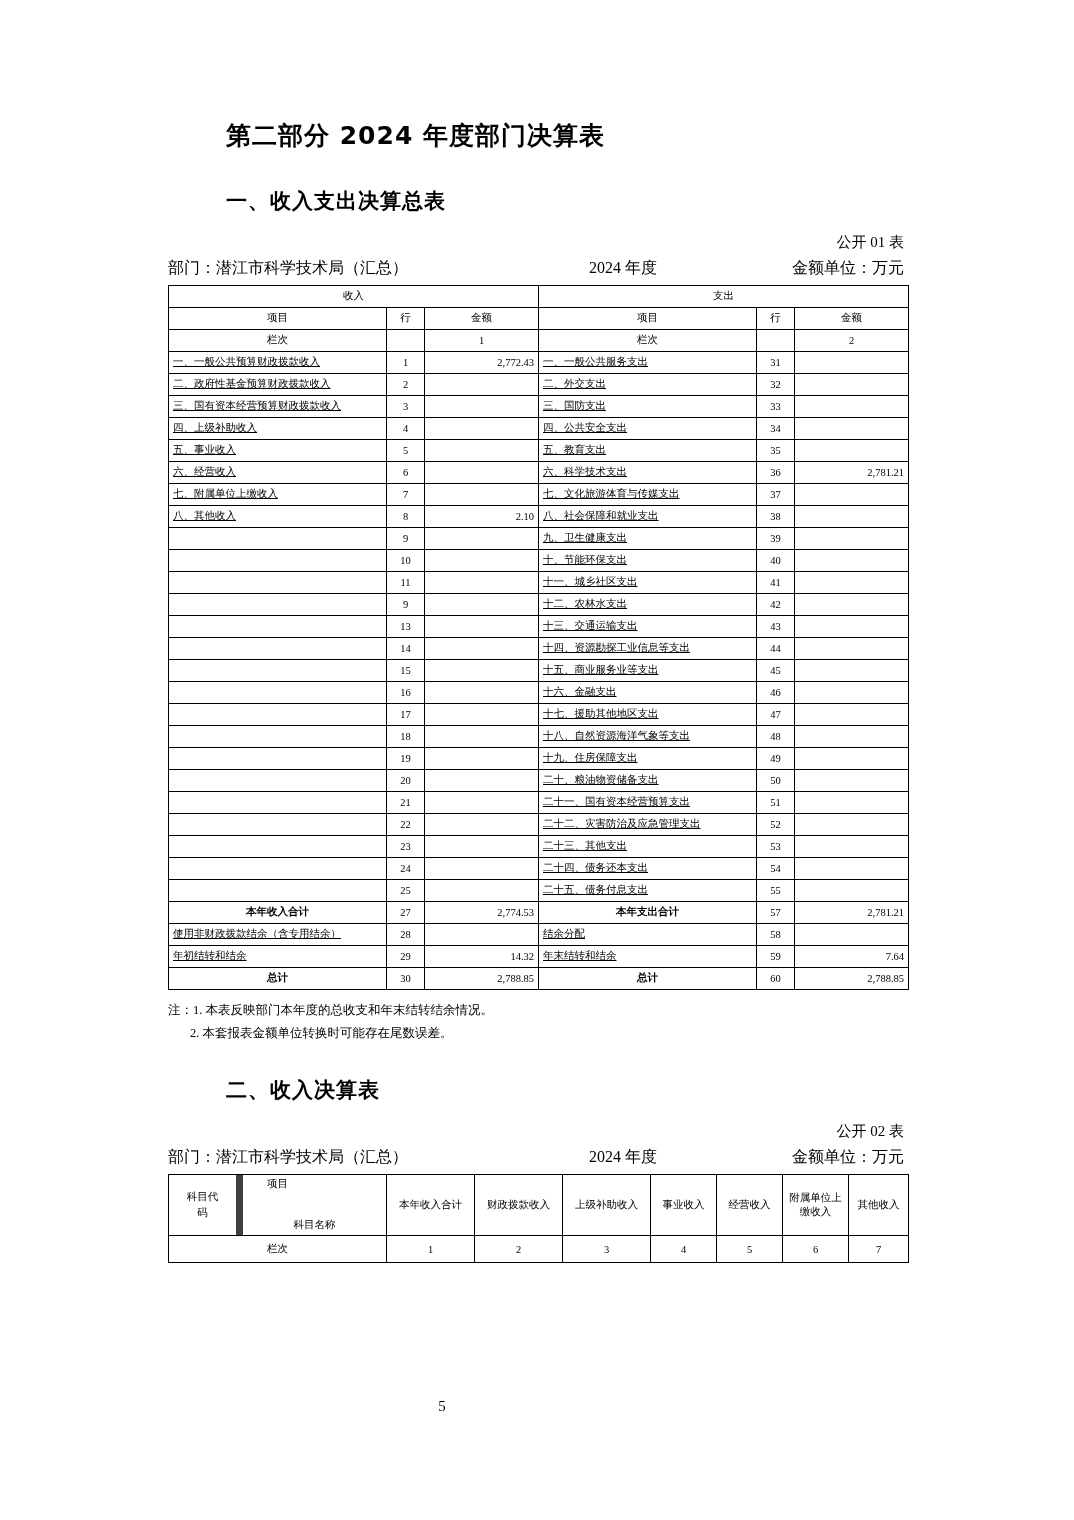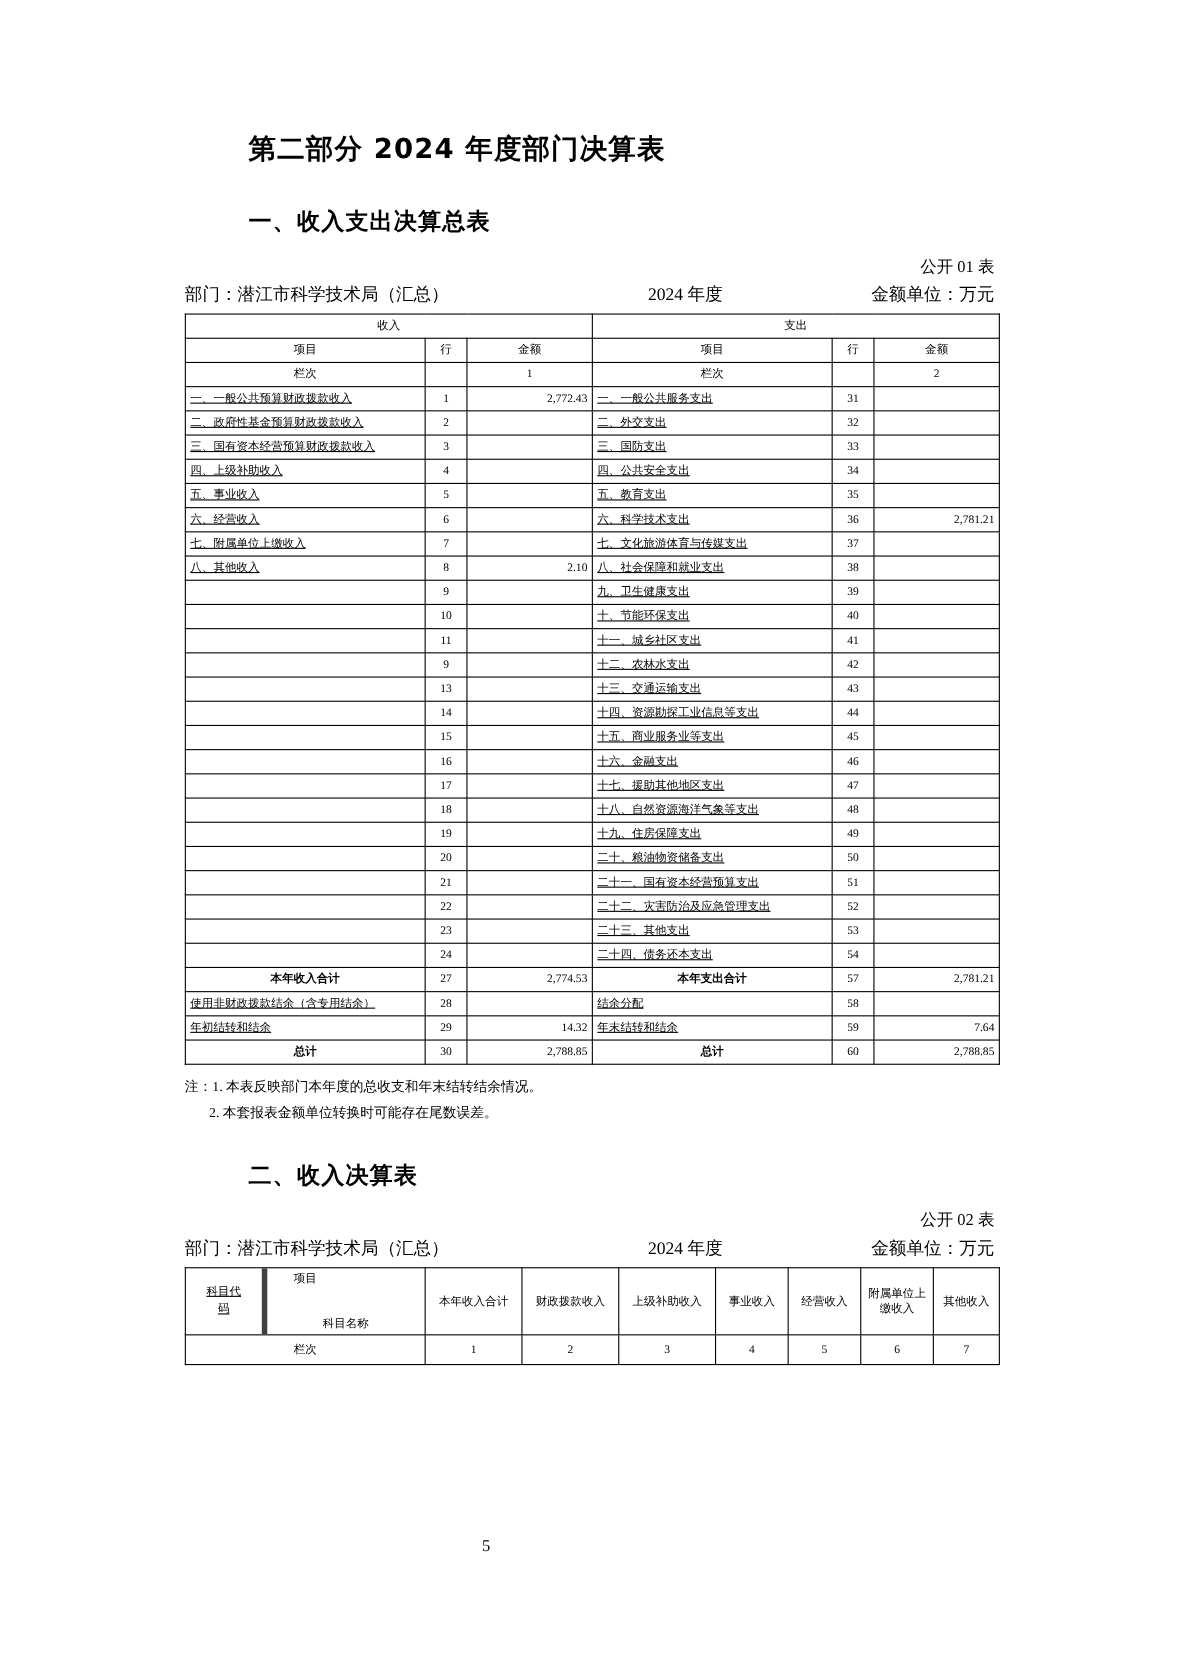--- a/index.html
+++ b/index.html
@@ -123,27 +123,26 @@
     padding: 0 !important;
     height: 56px;
   }
   .split-inner {
     display: flex;
     height: 100%;
     width: 100%;
   }
   .split-left {
     width: 34%;
-    border-right: 5px solid #404040;
+    border-right: 7px solid #404040;
     display: flex;
     align-items: center;
     justify-content: center;
     box-sizing: border-box;
     line-height: 1.5;
-    text-decoration: underline;
   }
   .split-right {
     width: 66%;
     display: flex;
     align-items: flex-end;
     justify-content: center;
     padding-bottom: 3px;
     box-sizing: border-box;
     font-family: Liberation Serif, serif;
   }
@@ -380,20 +379,28 @@
             <td class="c-left">二十三、其他支出</td>
             <td class="c-center">53</td>
             <td class="c-right"></td>
           </tr>
           <tr>
             <td class="c-left"></td>
             <td class="c-center">24</td>
             <td class="c-right"></td>
             <td class="c-left">二十四、债务还本支出</td>
             <td class="c-center">54</td>
+            <td class="c-right"></td>
+          </tr>
+          <tr>
+            <td class="c-left"></td>
+            <td class="c-center">25</td>
+            <td class="c-right"></td>
+            <td class="c-left">二十五、债务付息支出</td>
+            <td class="c-center">55</td>
             <td class="c-right"></td>
           </tr>
           <tr>
             <td class="c-center bold">本年收入合计</td>
             <td class="c-center">27</td>
             <td class="c-right">2,774.53</td>
             <td class="c-center bold">本年支出合计</td>
             <td class="c-center">57</td>
             <td class="c-right">2,781.21</td>
           </tr>

